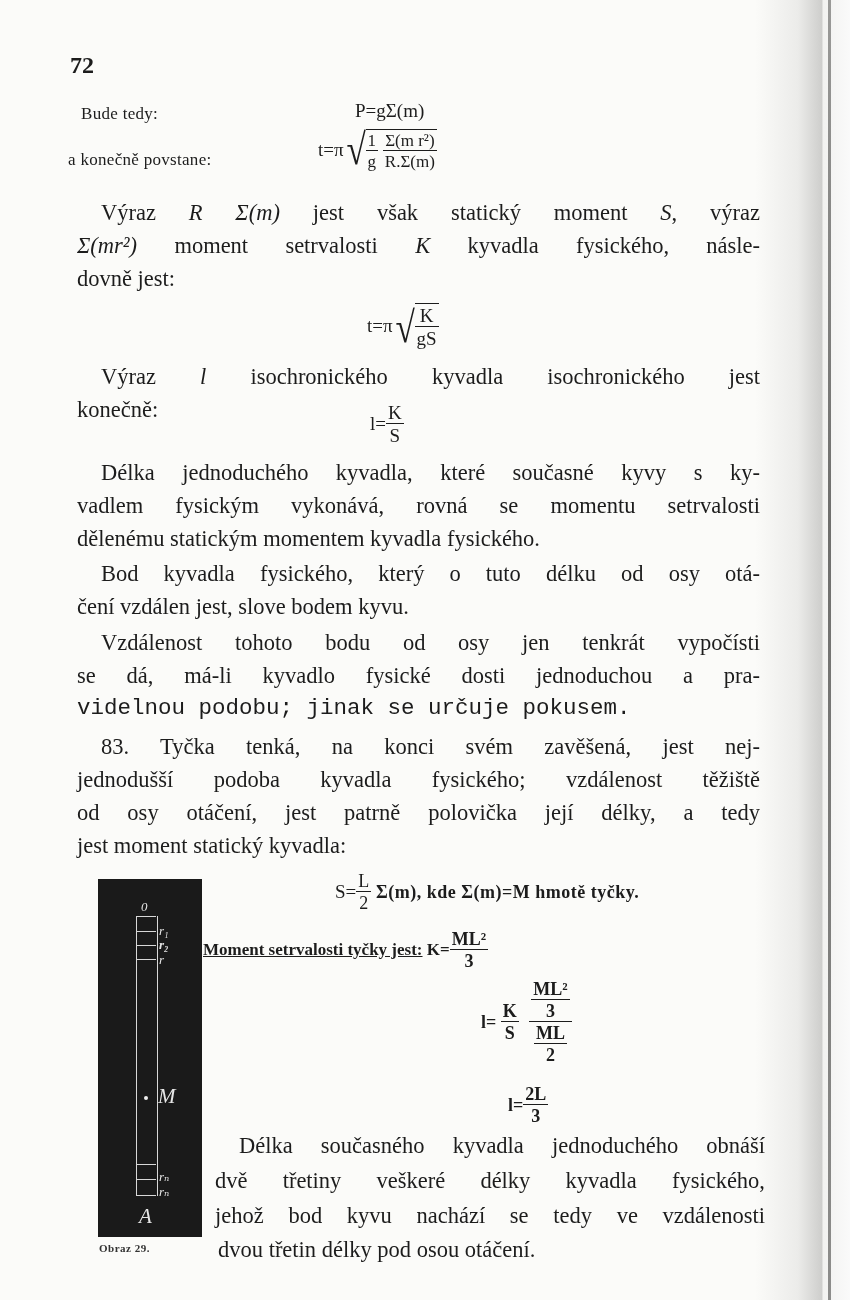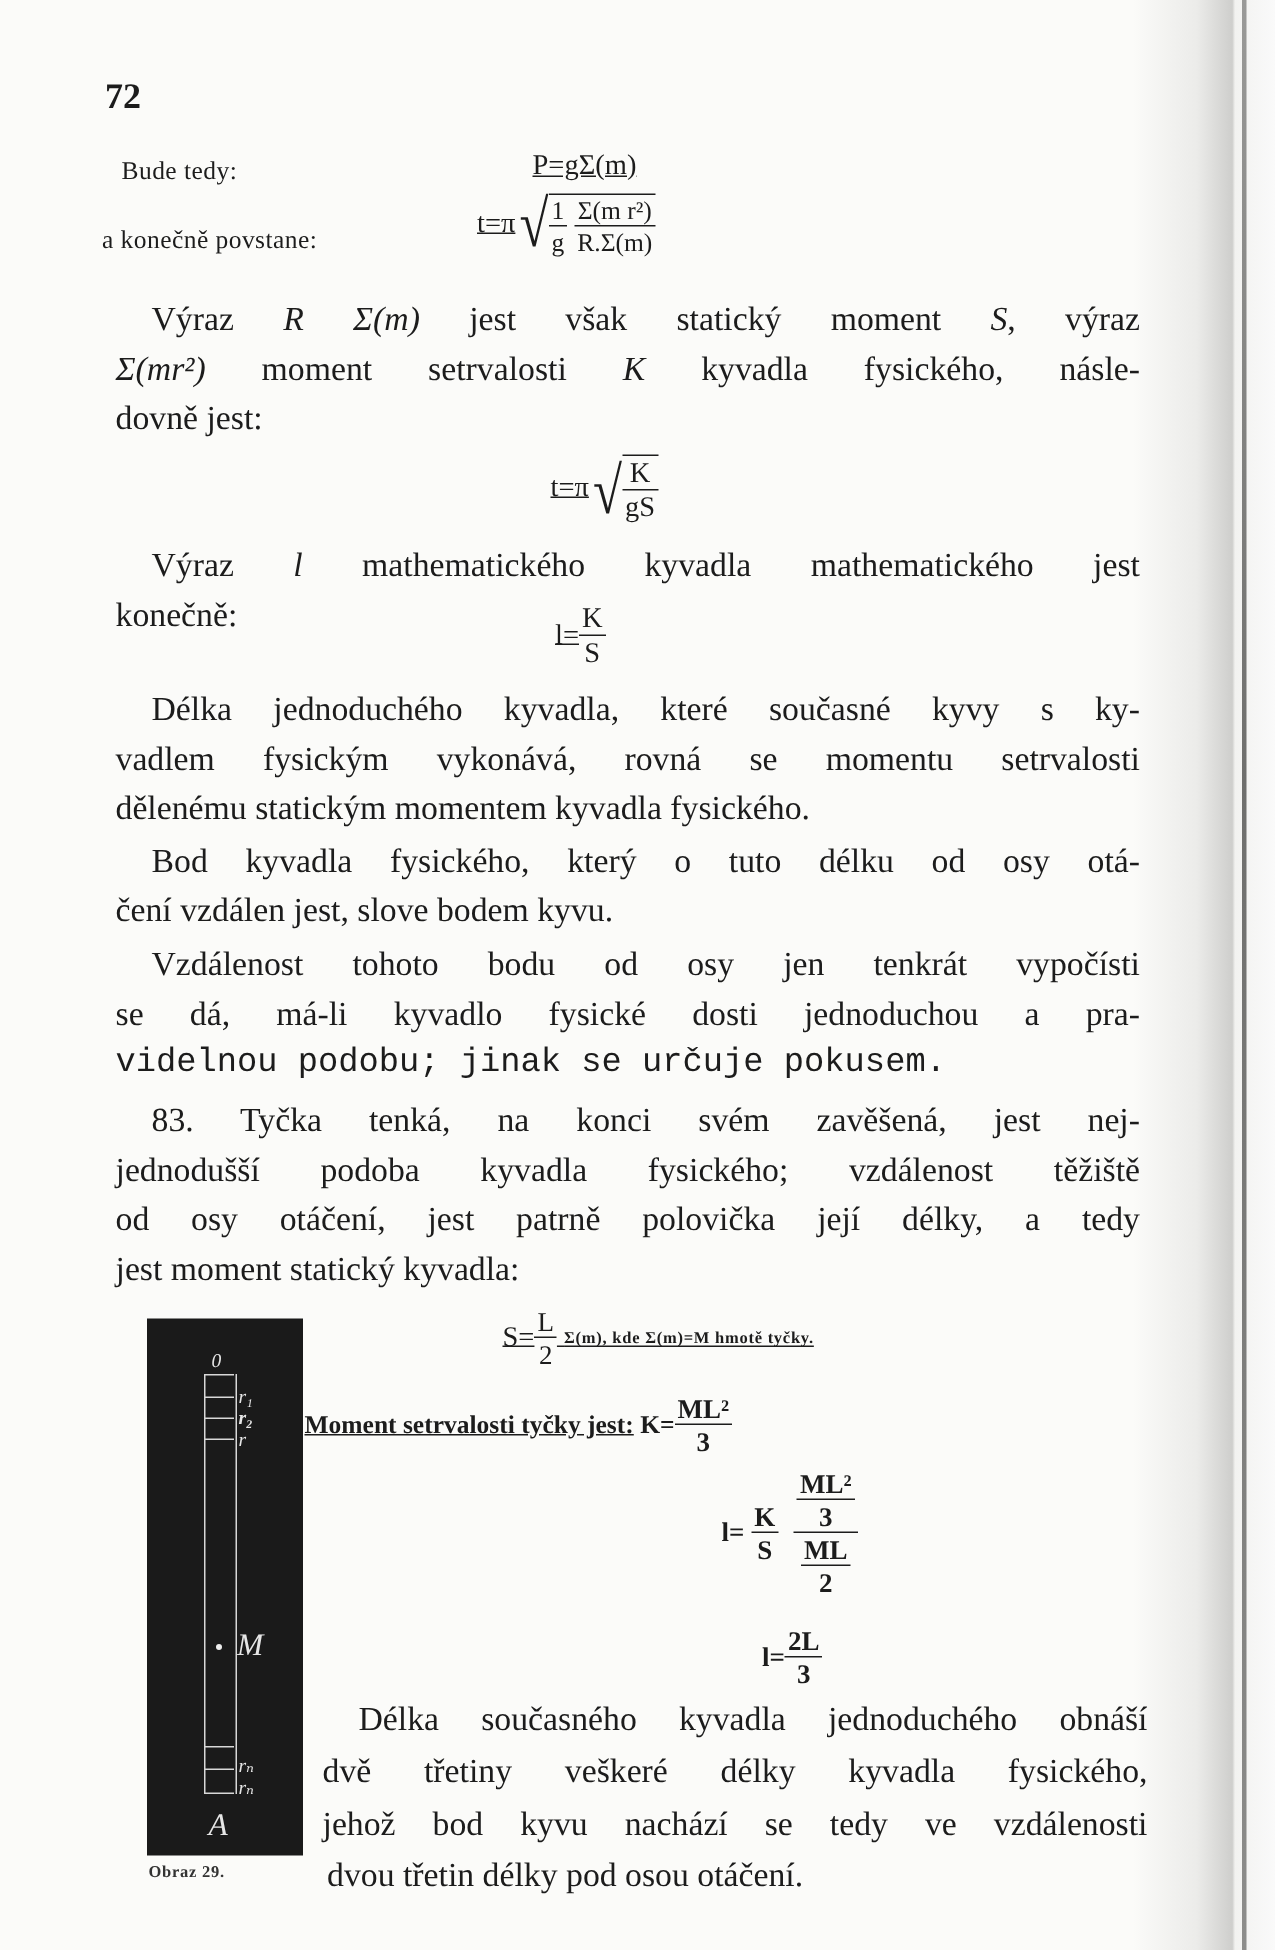--- a/index.html
+++ b/index.html
@@ -16,21 +16,21 @@
   .binding-line {
     position: absolute; top: 0; right: 19px; width: 3px; height: 1300px;
     background: linear-gradient(to bottom, #9a9a98, #6f6f6d 40%, #8d8d8b);
   }
   .pn { position: absolute; left: 70px; top: 52px; font-size: 24px; font-weight: bold; }
   .abs { position: absolute; white-space: nowrap; }
   .label-small { font-family: "Liberation Serif", serif; font-size: 17px; letter-spacing: 0.3px; }
   .body-line { position: absolute; left: 77px; width: 683px; font-size: 22.5px; line-height: 33px; text-align: justify; text-align-last: justify; white-space: nowrap; }
   .body-line.last { text-align-last: left; }
   .indent { padding-left: 24px; box-sizing: border-box; }
-  .math { font-family: "Liberation Serif", serif; font-size: 19px; text-decoration: underline; }
+  .math { font-family: "Liberation Serif", serif; font-size: 19px; }
   .frac { display: inline-block; vertical-align: middle; text-align: center; line-height: 1; }
   .frac > span { display: block; padding: 0 2px; }
   .frac > span.num { border-bottom: 1.5px solid #1c1c1c; padding-bottom: 1px; }
   .frac > span.den { padding-top: 2px; }
   .sqrt { display: inline-block; vertical-align: middle; position: relative; padding-left: 22px; }
   .sqrt .rad { border-top: 1.5px solid #1c1c1c; display: inline-block; padding-top: 2px; }
   .sqrt .sign { position: absolute; left: 0; bottom: -2px; font-size: 44px; line-height: 1; transform: scaleX(0.8); }
   .it { font-style: italic; }
   .figure {
     position: absolute; left: 98px; top: 879px; width: 104px; height: 358px;
@@ -65,21 +65,21 @@
 <div class="body-line" style="top:229px;">
   <span class="it">Σ(mr²)</span><span> moment setrvalosti </span><span class="it">K</span><span> kyvadla fysického, násle-</span>
 </div>
 <div class="body-line last" style="top:262px;">dovně jest:</div>
 
 <div class="abs math" style="left:367px;top:303px;">
   <span style="vertical-align:middle;">t=π</span><span class="sqrt"><span class="sign">√</span><span class="rad"><span class="frac"><span class="num">K</span><span class="den">gS</span></span></span></span>
 </div>
 
 <div class="body-line indent" style="top:360px;">
-  <span>Výraz </span><span class="it">l</span><span> mathematického kyvadla mathematického jest</span>
+  <span>Výraz </span><span class="it">l</span><span> isochronického kyvadla isochronického jest</span>
 </div>
 <div class="body-line last" style="top:393px;">konečně:</div>
 
 <div class="abs math" style="left:370px;top:403px;">
   <span style="vertical-align:middle;">l=</span><span class="frac"><span class="num">K</span><span class="den">S</span></span>
 </div>
 
 <div class="body-line indent" style="top:456px;font-family:Liberation Serif, serif;">Délka jednoduchého kyvadla, které současné kyvy s ky-</div>
 <div class="body-line" style="top:489px;">vadlem fysickým vykonává, rovná se momentu setrvalosti</div>
 <div class="body-line last" style="top:522px;">dělenému statickým momentem kyvadla fysického.</div>
@@ -112,21 +112,21 @@
   <div class="seg" style="top:300px;"></div>
   <div class="seg" style="top:316px;"></div>
   <span class="fig-lbl" style="left:61px;top:290px;">rₙ</span>
   <span class="fig-lbl" style="left:61px;top:305px;">rₙ</span>
   <span class="fig-lbl big" style="left:41px;top:325px;">A</span>
 </div>
 <div class="caption">Obraz 29.</div>
 
 <div class="abs math" style="left:335px;top:872px;">
   <span style="vertical-align:middle;">S=</span><span class="frac" style="font-size:18px;"><span class="num">L</span><span class="den">2</span></span>
-  <span style="vertical-align:middle;font-size:11px;font-weight:bold;letter-spacing:0.5px;">Σ(m), kde Σ(m)=M hmotě tyčky.</span>
+  <span style="vertical-align:middle;font-size:18px;font-weight:bold;letter-spacing:0.5px;">Σ(m), kde Σ(m)=M hmotě tyčky.</span>
 </div>
 
 <div class="abs" style="left:203px;top:930px;font-size:17px;font-weight:bold;">
   <span style="vertical-align:middle;text-decoration:underline;">Moment setrvalosti tyčky jest:</span>
   <span style="vertical-align:middle;">K=</span><span class="frac" style="font-size:18px;"><span class="num">ML²</span><span class="den">3</span></span>
 </div>
 
 <div class="abs" style="left:481px;top:980px;font-size:18px;font-weight:bold;">
   <span style="vertical-align:middle;">l=</span>
   <span class="frac"><span class="num">K</span><span class="den">S</span></span>

